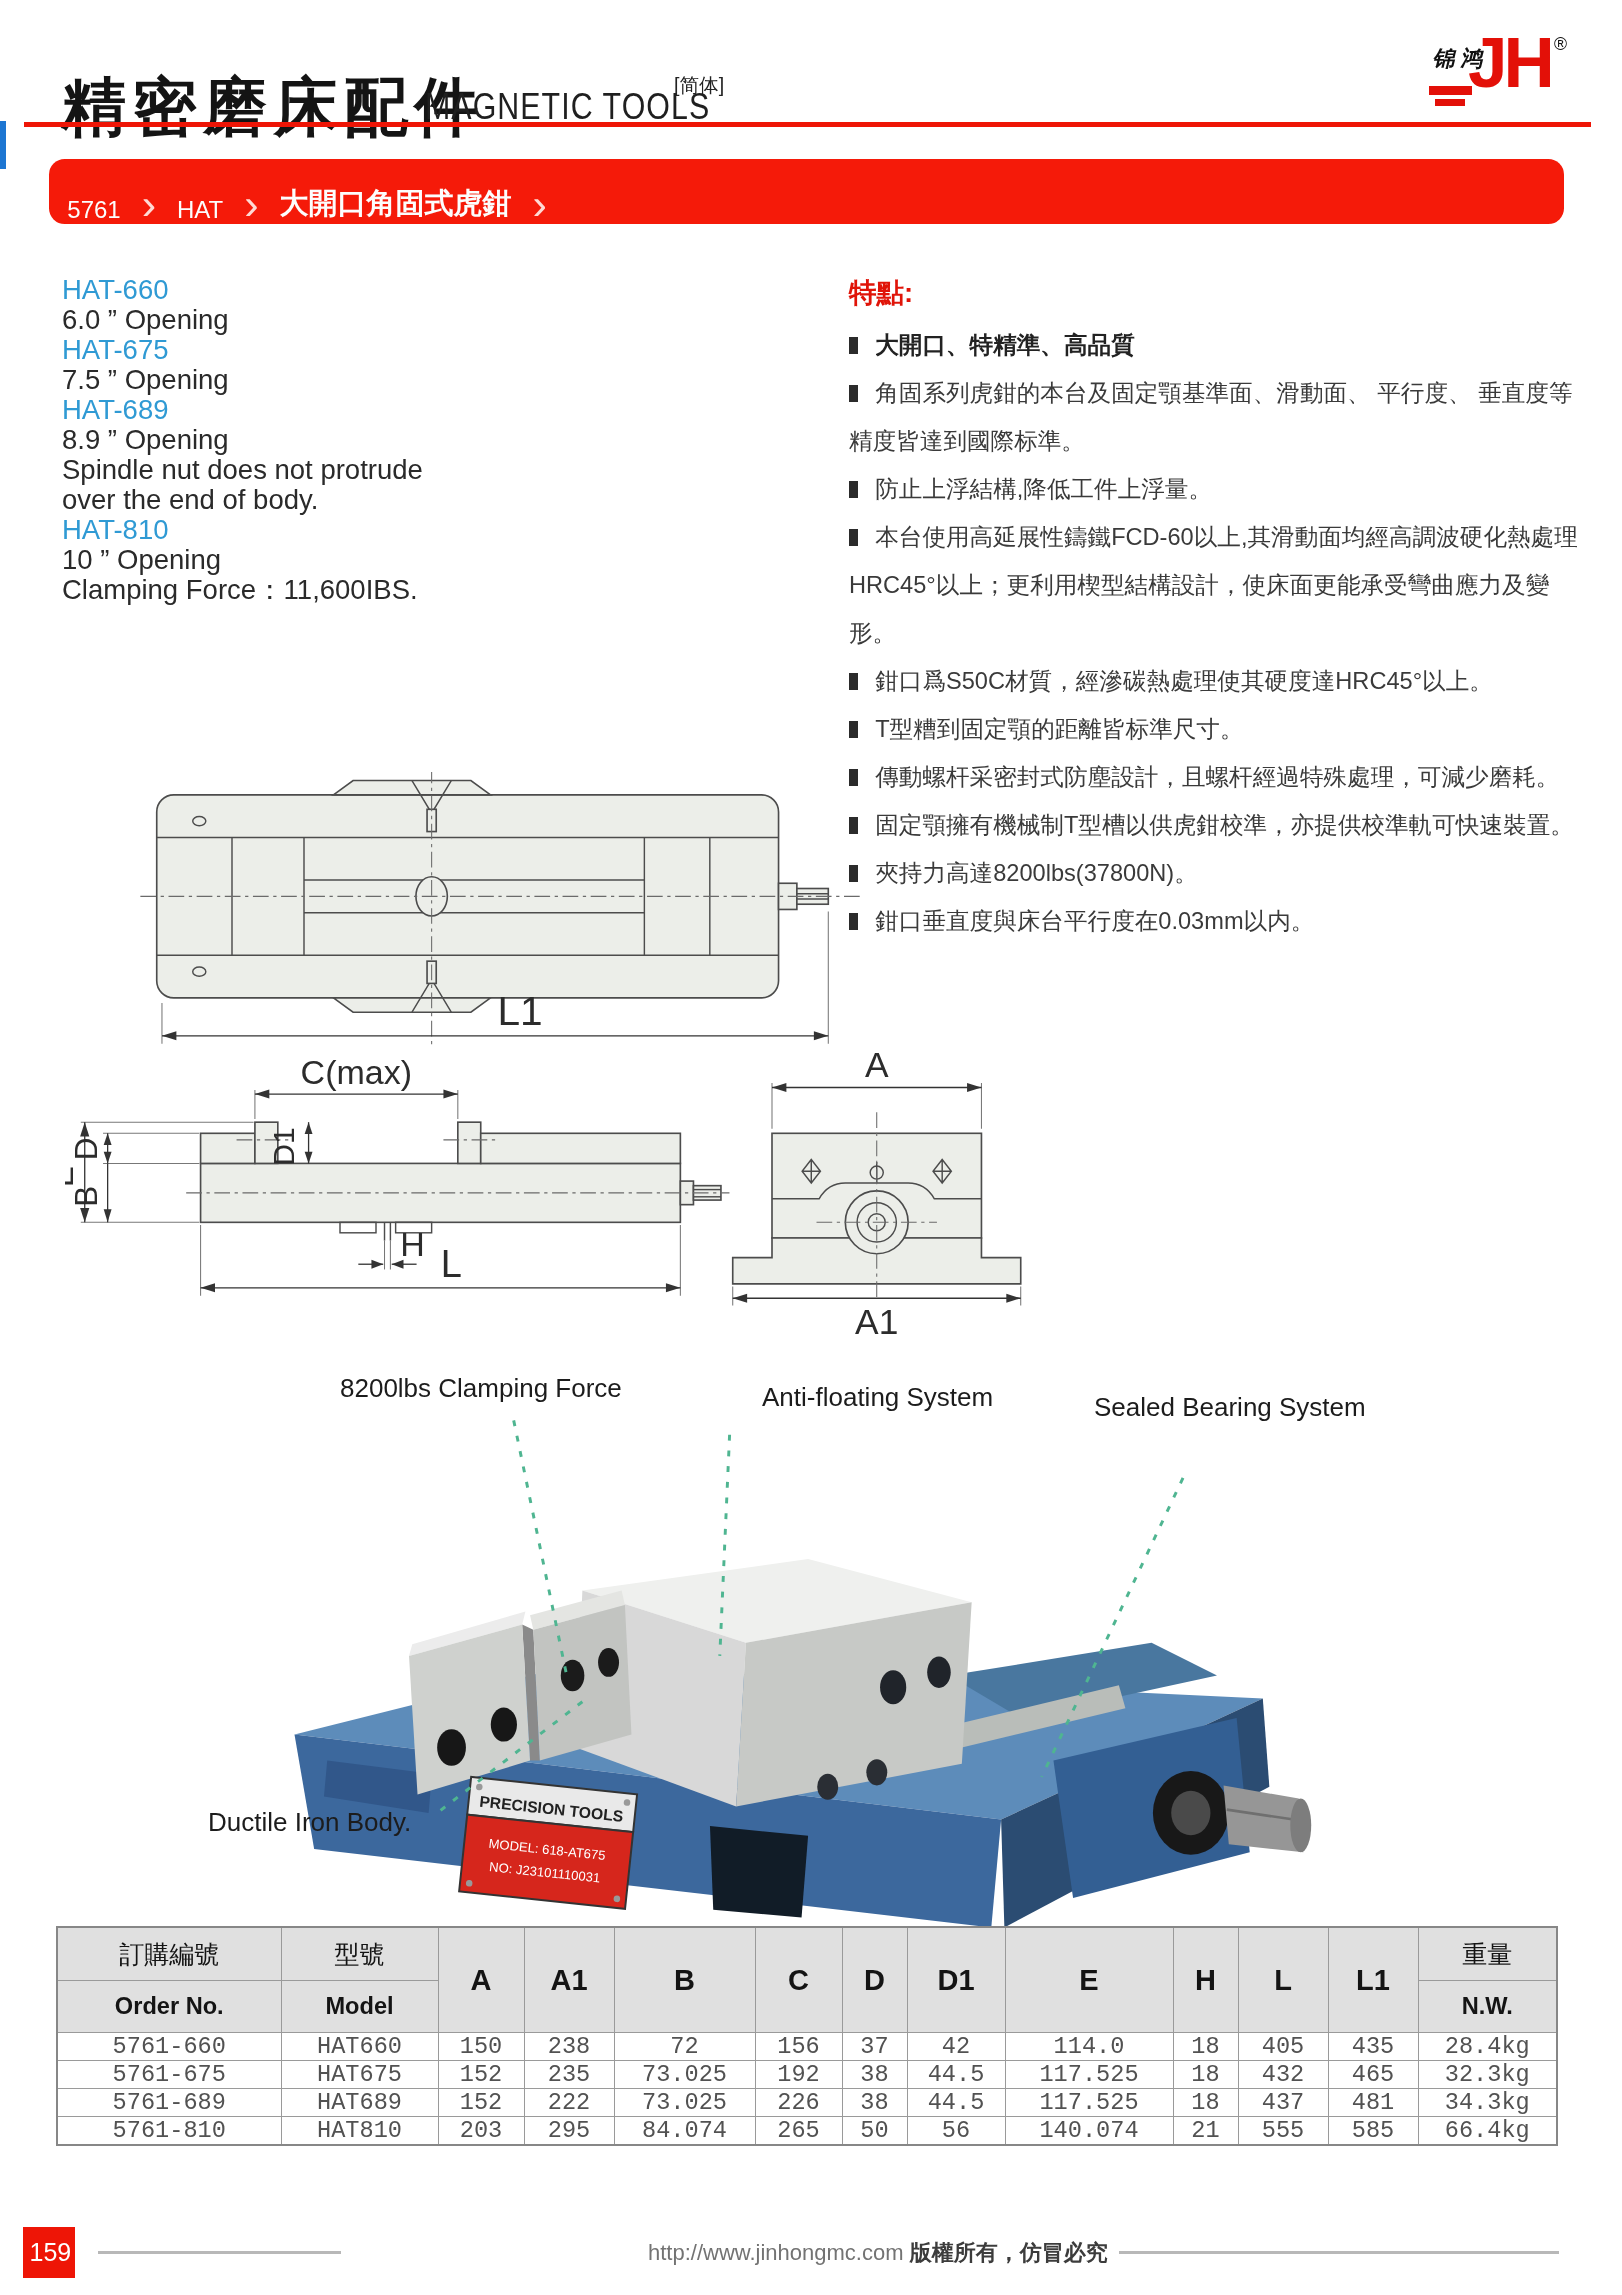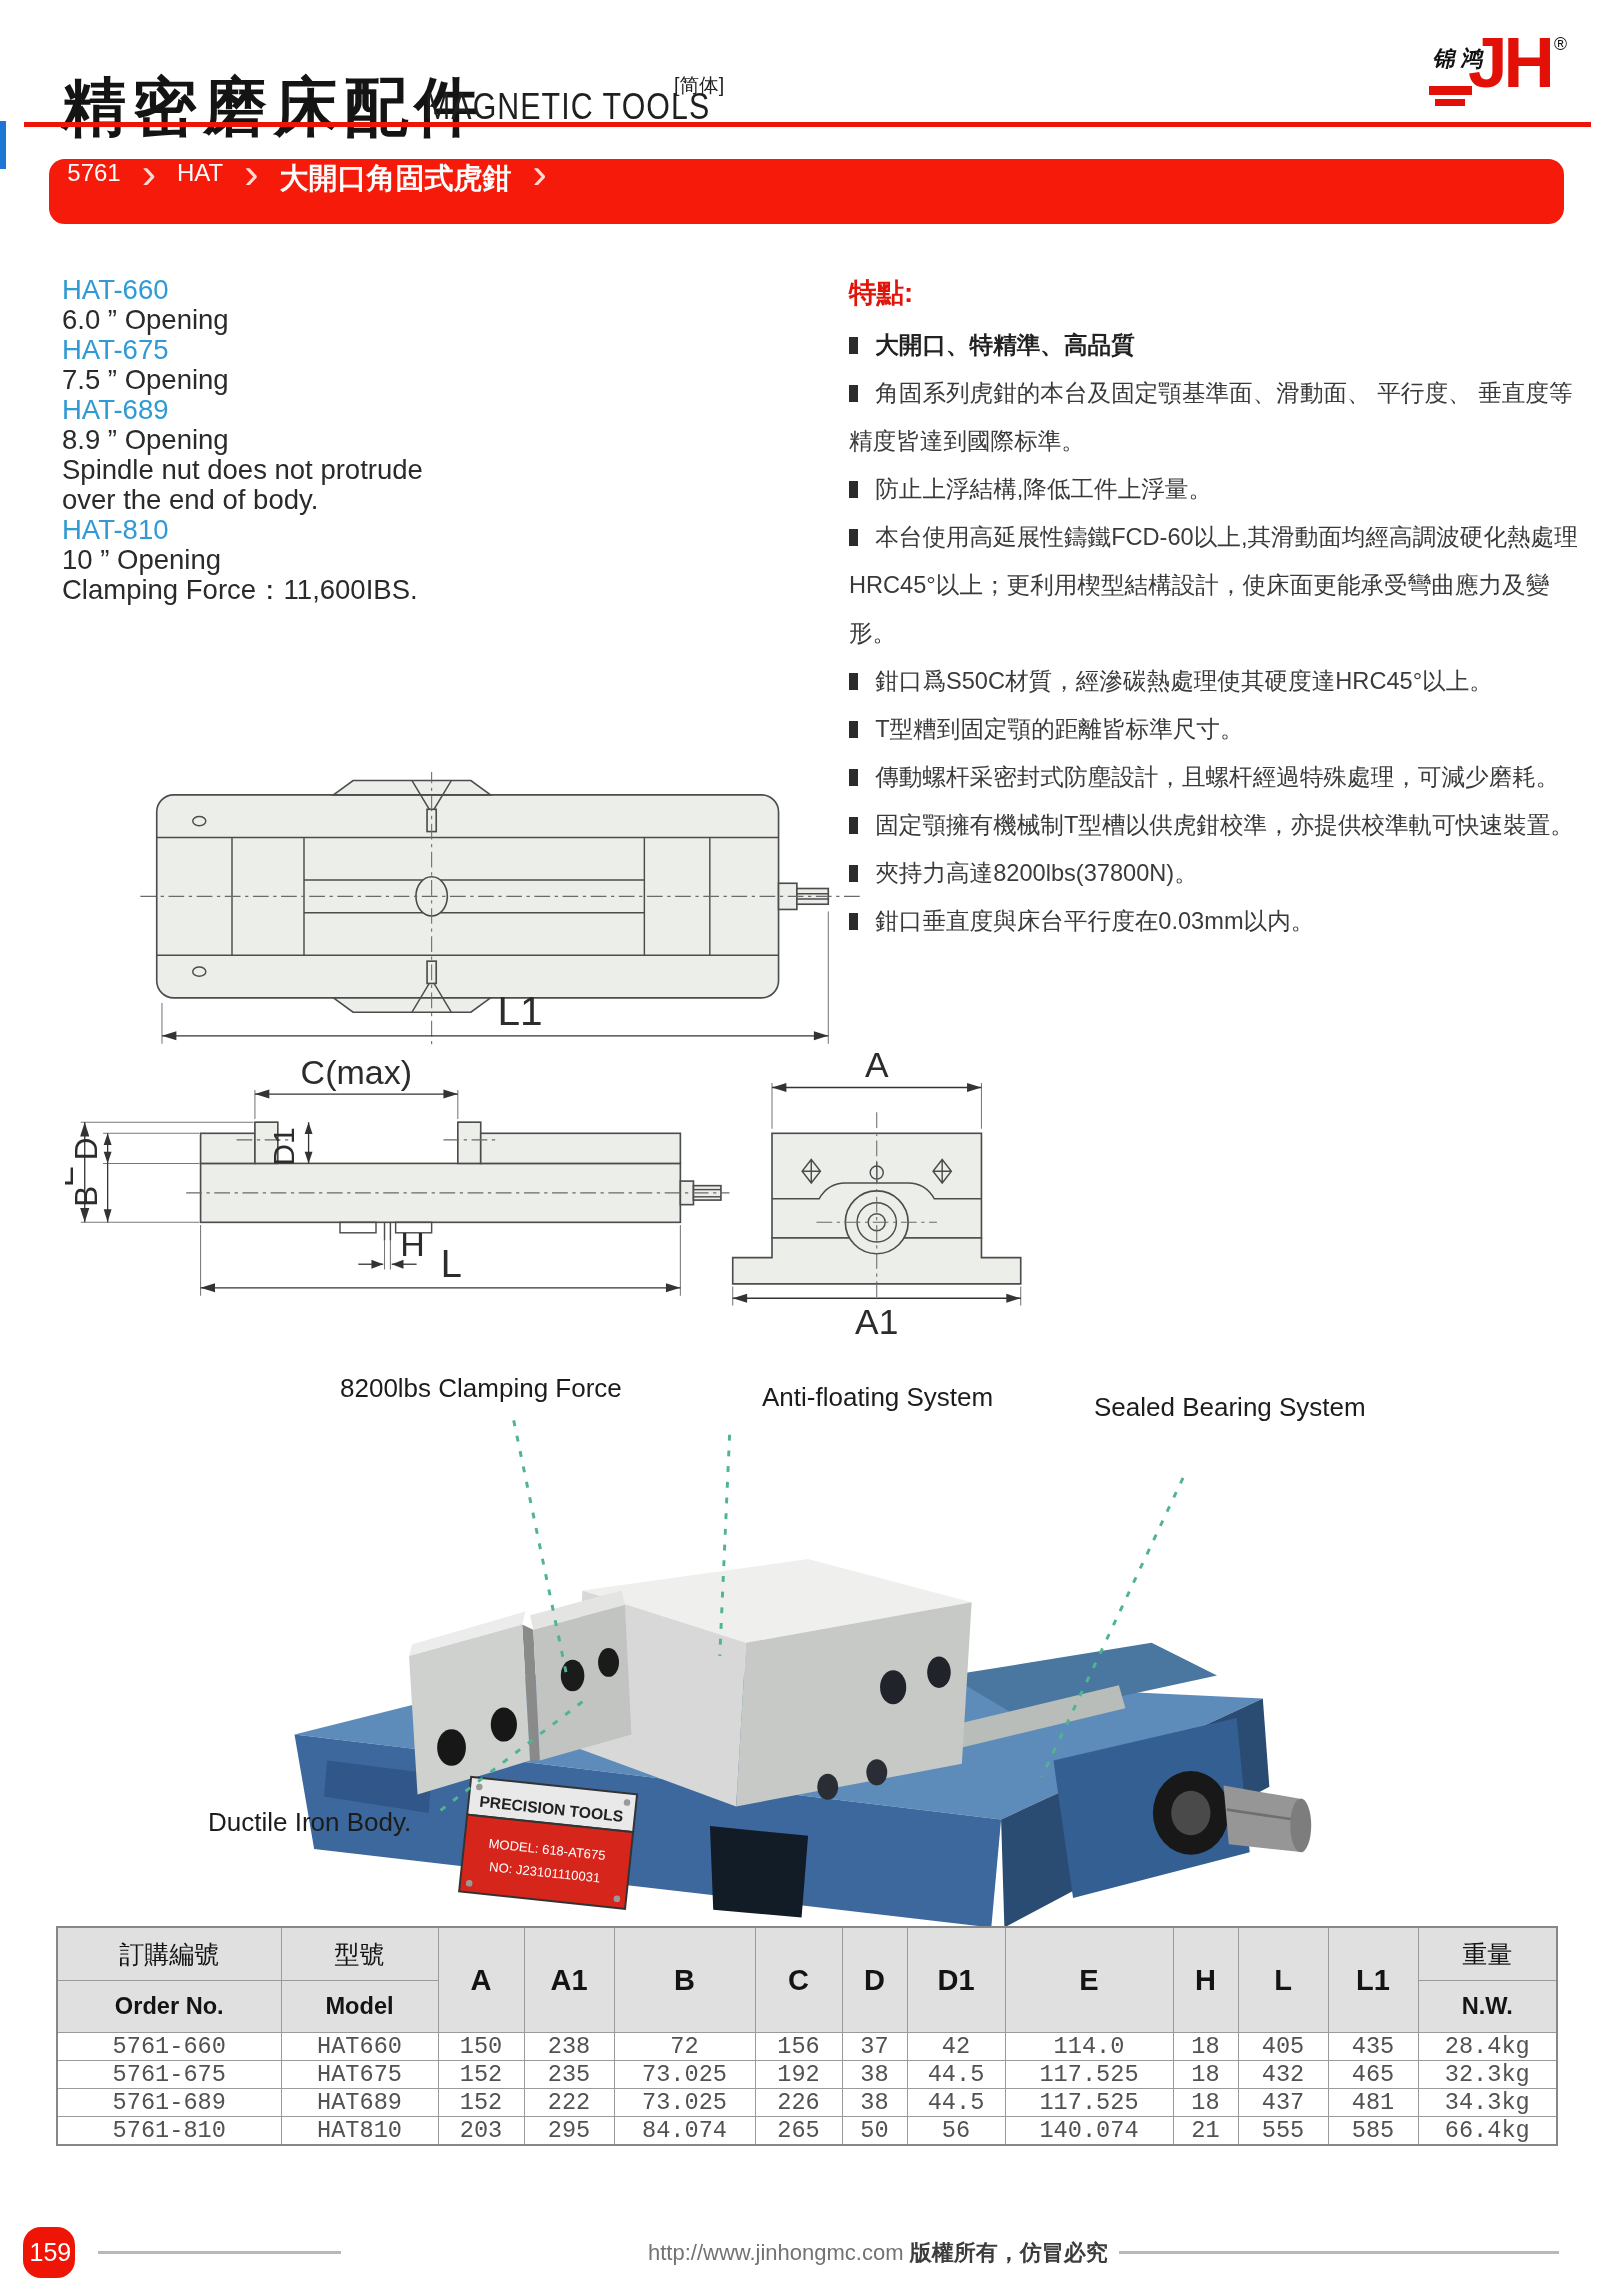--- a/index.html
+++ b/index.html
@@ -16,21 +16,21 @@
   .logo-zh{left:5.2px;top:14.4px;font-size:22px;font-weight:bold;color:#111;letter-spacing:5.9px;font-style:italic;}
   .logo-jh{left:41px;top:-7.9px;font-size:71px;font-weight:800;color:#e31008;letter-spacing:-3.9px;}
   .logo-bar1{left:2px;top:56px;width:43px;height:9.2px;background:#e31008;}
   .logo-bar2{left:7.9px;top:69px;width:30px;height:6.5px;background:#e31008;}
   .logo-reg{left:127px;top:3.9px;font-size:17.7px;color:#111;}
   .head-rule{left:24px;top:122px;width:1567px;height:4.6px;background:#ee1506;}
   .blue-accent{left:0;top:121px;width:5.9px;height:48px;background:#1d76d2;}
 
   
   .crumb-bar{left:49px;top:159px;width:1515px;height:65px;background:#f51a09;border-radius:15.7px;
-             display:flex;align-items:flex-start;color:#fff;}
+             display:flex;align-items:flex-end;color:#fff;}
   .crumb-item{font-size:24px;color:#fdfdfd;}
   .crumb-item.big{font-size:29px;font-weight:bold;}
   .crumb-chev{font-size:43px;line-height:39px;color:#ffd9d4;font-weight:300;margin-top:-5.2px;}
   .crumb-bar .sp1{width:18.3px;} .crumb-bar .g{width:21px;}
 
   
   .models{left:62px;top:275px;width:419px;}
   .model-line{font-size:27.5px;line-height:30px;white-space:nowrap;}
   .model-line.model{color:#2f9ad4;}
   .model-line.spec{color:#2a2a2a;}
@@ -67,21 +67,21 @@
   .spec-table thead th{background:#e0e0e0;color:#141414;}
   .spec-table tr.h1 th{height:52px;} .spec-table tr.h2 th{height:51px;}
   .spec-table tbody tr{height:21px;font-family:Liberation Mono, monospace;}
   th.zh{font-size:25px;font-weight:normal;}
   th.en{font-size:23.6px;font-weight:bold;}
   th.dimh{font-size:29px;font-weight:bold;}
   .spec-table td{font-size:23.6px;color:#525252;background:#fff;font-weight:normal;}
 
   
   .page-badge{left:23px;top:2227px;width:52px;height:51px;background:#ee1506;color:#fff;
-              font-size:25px;line-height:51px;padding-left:6.5px;box-sizing:border-box;border-radius:18px;}
+              font-size:25px;line-height:51px;padding-left:6.5px;box-sizing:border-box;}
   .foot-line{background:#b8b8b8;height:3.3px;top:2251px;}
   .fl-left{left:98px;width:243px;} .fl-right{left:1119px;width:440px;}
   .foot-text{left:648px;top:2238px;font-size:22px;white-space:nowrap;}
   .foot-url{color:#737373;} .foot-copy{color:#3c3c3c;font-weight:bold;}
 </style>
 </head>
 <body>
 
 <div class="page">
 

